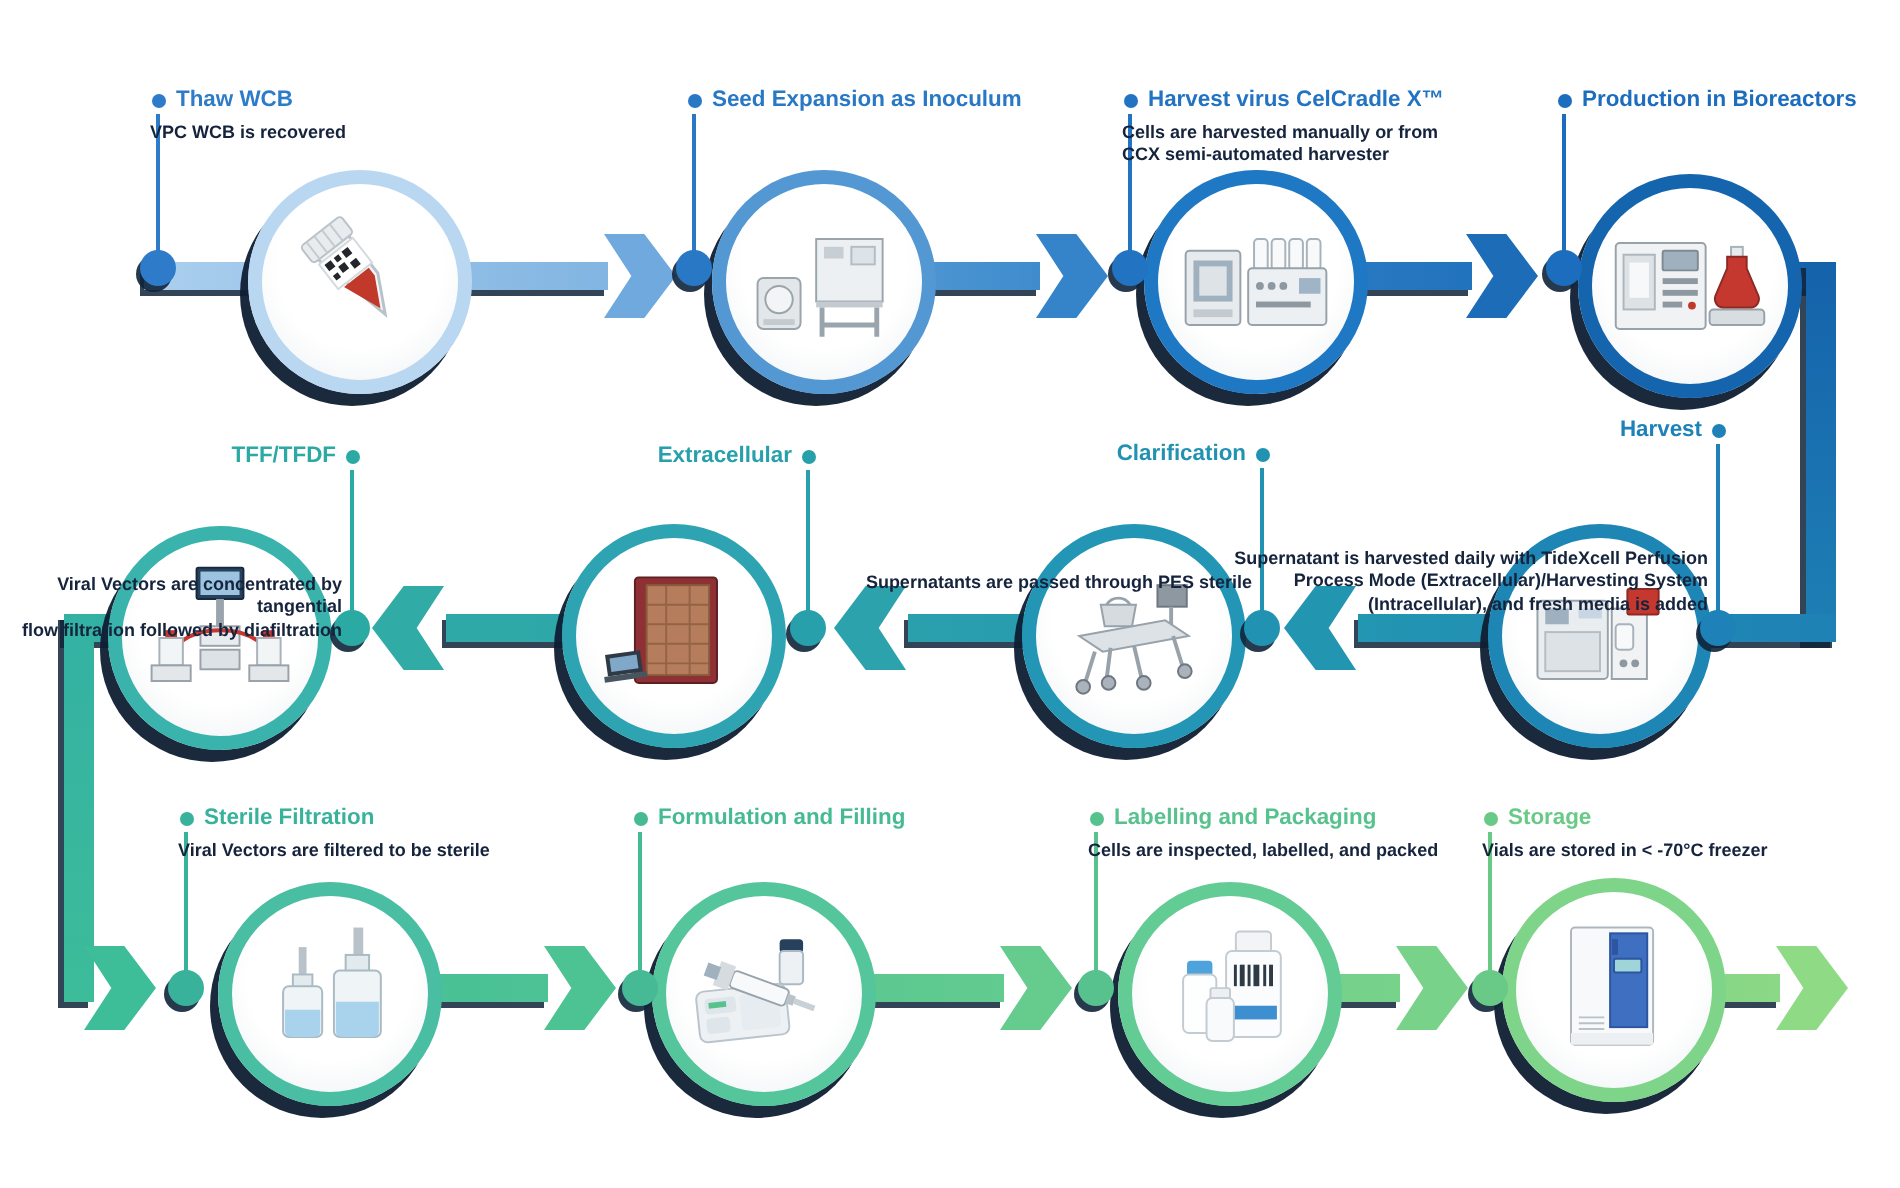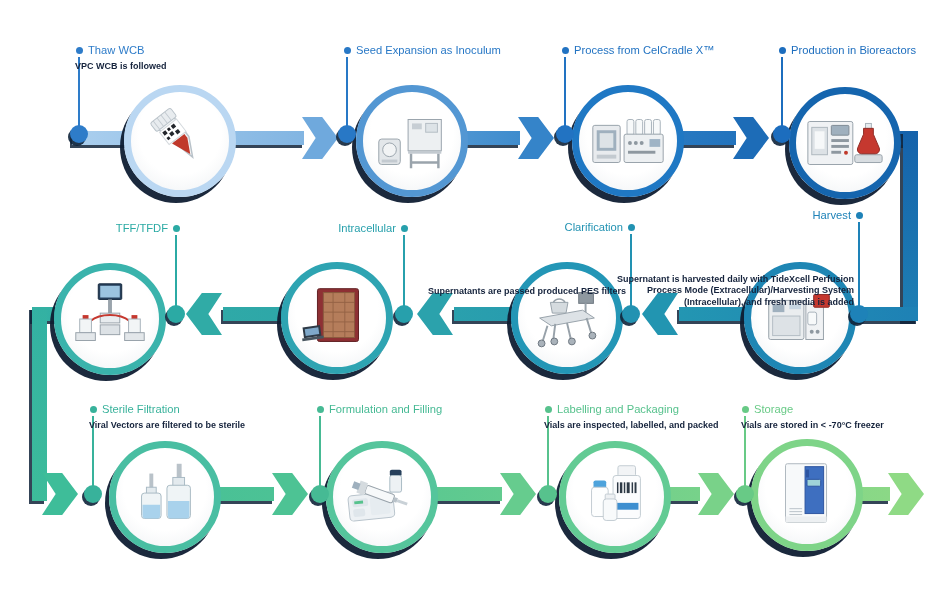--- a/index.html
+++ b/index.html
@@ -42,21 +42,21 @@
 
   
   .step{position:absolute;inset:0;pointer-events:none;}
   .step .bullet{position:absolute;left:calc(var(--bx) - 3.5px);top:calc(var(--ty) + 3px);
     width:7px;height:7px;border-radius:50%;background:var(--c);z-index:6;}
   .step .vline{position:absolute;left:calc(var(--bx) - 1px);top:calc(var(--ty) + 13px);
     width:2px;height:calc(var(--dy) - var(--ty) - 13px);background:var(--c);z-index:3;}
   .step .dot{position:absolute;left:calc(var(--bx) - 9px);top:calc(var(--dy) - 9px);
     width:18px;height:18px;border-radius:50%;background:var(--c);
     box-shadow:-2px 3px 0 rgba(16,35,58,.9);z-index:5;}
-  .step .title{position:absolute;top:var(--ty);font-size:11.2px;font-weight:normal;
+  .step .title{position:absolute;top:var(--ty);font-size:11.2px;font-weight:bold;
     color:var(--c);white-space:nowrap;z-index:6;}
   .step .desc{position:absolute;top:calc(var(--ty) + 17px);font-size:9px;font-weight:bold;
     color:#15233C;line-height:1.25;white-space:pre-line;z-index:6;}
   .step.lrow .title{left:calc(var(--bx) + 9px);}
   .step.lrow .desc{left:calc(var(--bx) - 4px);text-align:left;}
   .step.rrow .title{right:calc(950px - var(--bx) + 8px);text-align:right;}
   .step.rrow .desc{right:calc(950px - var(--bx) + 5px);text-align:right;margin-top:48px;}
   .step .circle{position:absolute;left:calc(var(--cx) - 56px);top:calc(var(--cy) - 56px);
     width:112px;height:112px;border-radius:50%;box-sizing:border-box;
     border:7px solid var(--ring);
@@ -105,21 +105,21 @@
   <div class="ah l ah6"></div>
   <div class="ah r ah7"></div>
   <div class="ah r ah8"></div>
   <div class="ah r ah9"></div>
   <div class="ah r ah10"></div>
   <div class="ah r ah11"></div>
 
   <div class="step s1 lrow">
     <span class="bullet"></span>
     <div class="title">Thaw WCB</div>
-    <div class="desc">VPC WCB is followed</div>
+    <div class="desc">VPC WCB is recovered</div>
     <span class="vline"></span>
     <span class="dot"></span>
     <div class="circle">
       <svg width="86" height="86" viewBox="0 0 88 88">
         <g transform="rotate(-38 44 44)">
           <path d="M34 21 L54 21 L54 46 L44 65 Z" fill="#F4F6F7" stroke="#B9C2C9" stroke-width="1.5"></path>
           <path d="M36 41 L52 41 L52 46 L44 61 Z" fill="#C0392B"></path>
           <rect x="31" y="11" width="26" height="11" rx="2" fill="#E8ECEF" stroke="#B9C2C9"></rect>
           <path d="M35 11v11 M40 11v11 M45 11v11 M50 11v11" stroke="#C3CAD0"></path>
           <rect x="33" y="24" width="22" height="16" fill="#ffffff" stroke="#D5DADE"></rect>
@@ -143,21 +143,23 @@
         <rect x="44" y="26" width="10" height="6" fill="#C7CED4"></rect>
         <rect x="58" y="26" width="12" height="9" fill="#DDE3E7" stroke="#B4BDC4"></rect>
         <rect x="40" y="54" width="34" height="3" fill="#C3CAD0"></rect>
         <path d="M43 57 v15 M71 57 v15 M43 66 h28" stroke="#9AA4AC" stroke-width="2.5" fill="none"></path>
       </svg>
     </div>
   </div>
 
   <div class="step s3 lrow">
     <span class="bullet"></span>
-    <div class="title">Process from CelCradle X™</div>
+    <div class="title">Harvest virus CelCradle X™</div>
+    <div class="desc">Cells are harvested manually or from
+CCX semi-automated harvester</div>
     <span class="vline"></span>
     <span class="dot"></span>
     <div class="circle">
       <svg width="86" height="86" viewBox="0 0 88 88">
         <rect x="8" y="28" width="28" height="38" rx="2" fill="#E8EBEE" stroke="#98A2AA"></rect>
         <rect x="12" y="33" width="20" height="21" fill="#9FB0BE"></rect>
         <rect x="15" y="36" width="14" height="15" fill="#DDE3E7"></rect>
         <rect x="12" y="58" width="20" height="4" fill="#C3CAD0"></rect>
         <g fill="#F7F9FA" stroke="#A8B2BA">
           <rect x="43" y="22" width="7" height="16" rx="2"></rect>
@@ -222,21 +224,21 @@
             <circle cx="62" cy="58" r="2"></circle>
           </g>
         <path d="M33 30h12v5H33z" fill="#C7D6E2"></path>
       </svg>
     </div>
   </div>
 
   <div class="step s6 rrow">
     <span class="bullet"></span>
     <div class="title">Clarification</div>
-    <div class="desc">Supernatants are passed produced PES filters</div>
+    <div class="desc">Supernatants are passed through PES sterile</div>
     <span class="vline"></span>
     <span class="dot"></span>
     <div class="circle">
       <svg width="86" height="86" viewBox="0 0 88 88">
         <rect x="56" y="18" width="15" height="11" fill="#8E98A0" stroke="#6E7780"></rect>
         <line x1="63" y1="29" x2="63" y2="42" stroke="#98A2AA" stroke-width="2"></line>
         <path d="M27 28 h18 l-2 11 h-14 z" fill="#D5DBDF" stroke="#98A2AA"></path>
         <path d="M30 28 a7 7 0 0 1 12 0" fill="none" stroke="#98A2AA" stroke-width="1.5"></path>
         <path d="M16 44 L60 36 L72 44 L28 52 Z" fill="#DDE2E6" stroke="#98A2AA"></path>
         <path d="M24 52 l-5 16 M44 49 l4 17 M64 44 l5 16 M32 50 l-2 16" stroke="#98A2AA" stroke-width="2" fill="none"></path>
@@ -245,40 +247,42 @@
             <circle cx="31" cy="68" r="3.5"></circle>
           <circle cx="49" cy="68" r="3.5"></circle>
             <circle cx="70" cy="62" r="3.5"></circle>
         </g>
       </svg>
     </div>
   </div>
 
   <div class="step s7 rrow">
     <span class="bullet"></span>
-    <div class="title">Intracellular</div>
+    <div class="title">Extracellular</div>
     <span class="vline"></span>
     <span class="dot"></span>
     <div class="circle">
       <svg width="86" height="86" viewBox="0 0 88 88">
         <rect x="24" y="14" width="42" height="54" rx="2" fill="#8E3034" stroke="#5F1F22"></rect>
         <rect x="30" y="18" width="32" height="46" fill="#B57D5B" stroke="#8A5A3E"></rect>
         <path d="M30 28h32 M30 38h32 M30 48h32 M30 58h32 M40 18v46 M52 18v46" stroke="#8A5A3E" opacity=".75"></path>
         <g transform="rotate(-8 22 62)">
           <rect x="10" y="52" width="18" height="11" fill="#2E3A46"></rect>
           <rect x="12" y="54" width="14" height="7" fill="#7FA8C9"></rect>
           <rect x="8" y="63" width="22" height="3" fill="#48555F"></rect>
         </g>
       </svg>
     </div>
   </div>
 
   <div class="step s8 rrow">
     <span class="bullet"></span>
     <div class="title">TFF/TFDF</div>
+    <div class="desc">Viral Vectors are concentrated by tangential
+flow filtration followed by diafiltration</div>
     <span class="vline"></span>
     <span class="dot"></span>
     <div class="circle">
       <svg width="86" height="86" viewBox="0 0 88 88">
         <rect x="32" y="8" width="24" height="16" rx="1" fill="#27405C" stroke="#16293E"></rect>
         <rect x="34" y="10" width="20" height="12" fill="#9CC4E0"></rect>
         <rect x="42" y="24" width="4" height="14" fill="#9AA4AC"></rect>
         <rect x="34" y="38" width="20" height="10" fill="#E8ECEF" stroke="#98A2AA"></rect>
         <rect x="34" y="50" width="20" height="10" fill="#DDE2E6" stroke="#98A2AA"></rect>
         <path d="M24 46 C34 38 54 38 64 46" stroke="#C5382F" fill="none" stroke-width="2"></path>
@@ -335,21 +339,21 @@
           <rect x="18" y="37" width="8" height="13" fill="#D5DBDF"></rect>
           <rect x="12" y="40" width="7" height="7" fill="#9FB0BE"></rect>
         </g>
       </svg>
     </div>
   </div>
 
   <div class="step s11 lrow">
     <span class="bullet"></span>
     <div class="title">Labelling and Packaging</div>
-    <div class="desc">Vials are inspected, labelled, and packed</div>
+    <div class="desc">Cells are inspected, labelled, and packed</div>
     <span class="vline"></span>
     <span class="dot"></span>
     <div class="circle">
       <svg width="86" height="86" viewBox="0 0 88 88">
         <rect x="47" y="12" width="18" height="11" rx="2" fill="#F2F4F6" stroke="#C3CCD2"></rect>
         <rect x="42" y="22" width="28" height="44" rx="3" fill="#FBFCFD" stroke="#C3CCD2"></rect>
         <g fill="#2E3A46">
           <rect x="46" y="29" width="1.5" height="11"></rect>
             <rect x="49" y="29" width="2.5" height="11"></rect>
           <rect x="53" y="29" width="1.5" height="11"></rect>

